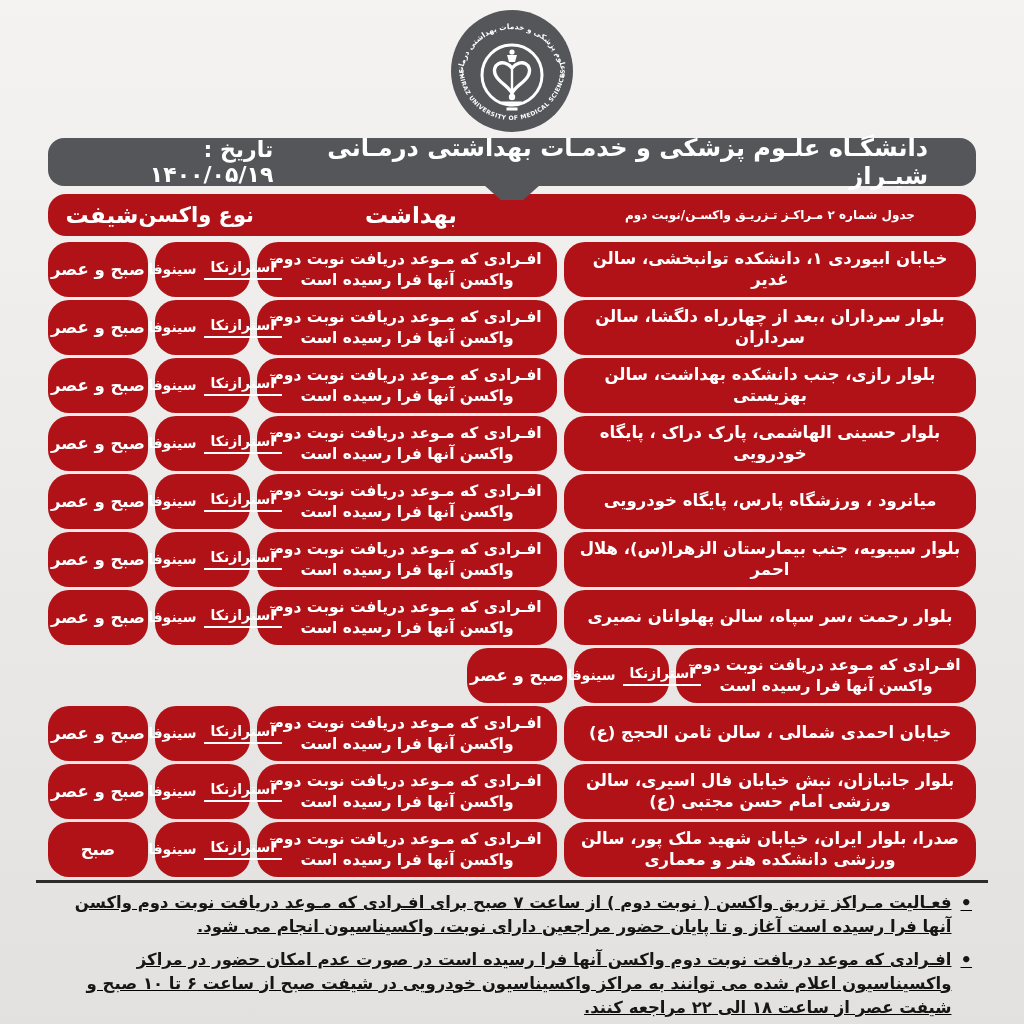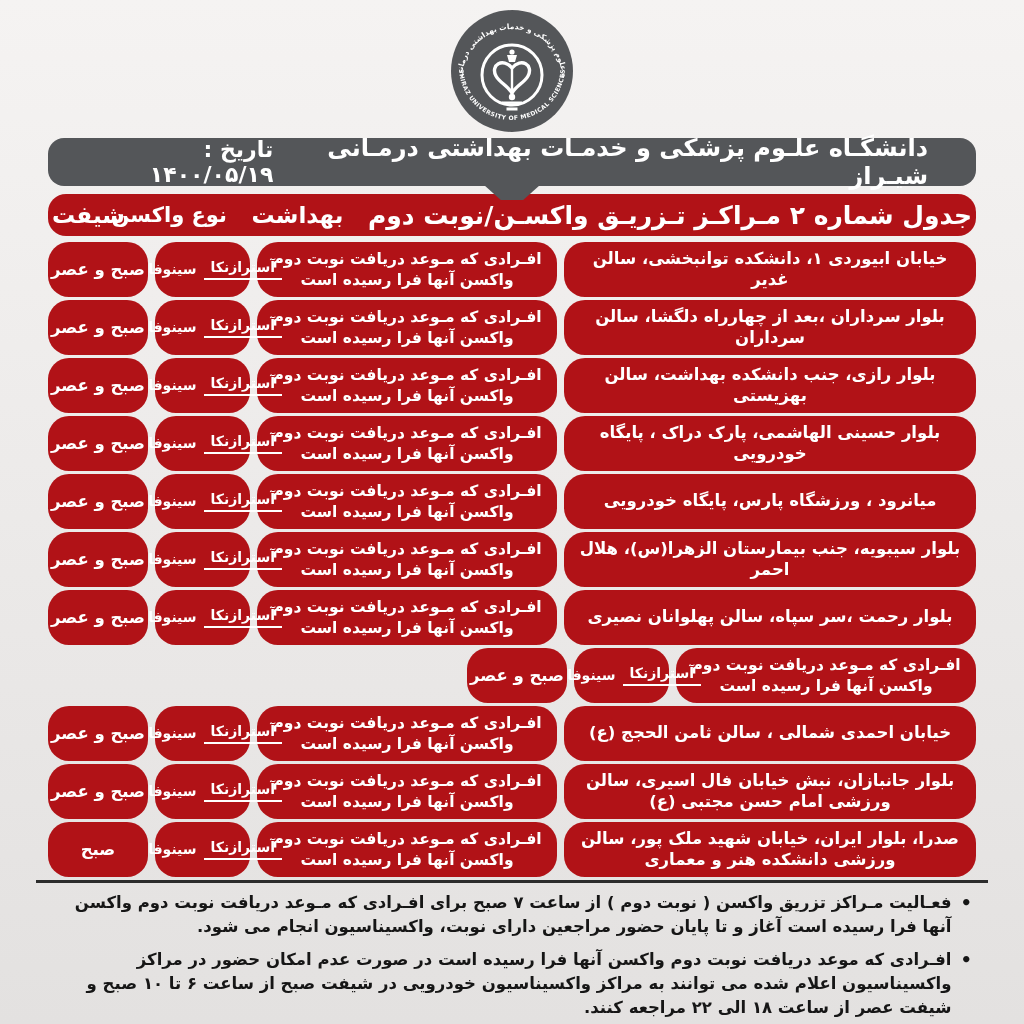--- a/index.html
+++ b/index.html
@@ -38,40 +38,40 @@
   
   .col-header{
     position:relative;
     display:flex; gap:7px; align-items:center;
     background:var(--red); color:#fff;
     height:42px; border-radius:18px;
     margin-top:8px; margin-bottom:6px;
     padding:0 4px;
   }
   .ch{text-align:center; white-space:nowrap;}
-  .ch.c-loc{flex:1; font-size:25px;}
+  .ch.c-loc{flex:1; font-size:12px;}
   .ch.c-pat{width:300px; font-size:23px;}
   .ch.c-vac{width:95px; font-size:21px;}
   .ch.c-shift{width:100px; font-size:23px;}
   
   .row{display:flex; gap:7px; margin-bottom:3px;}
   .pill{
     background:var(--red); color:#fff;
     border-radius:21px; height:55px;
     display:flex; align-items:center; justify-content:center;
     text-align:center;
   }
   .pill.p-loc{flex:1; font-size:16.5px; line-height:1.25; padding:0 8px;}
   .pill.p-pat{width:300px; font-size:15.5px; line-height:1.3; padding:0 14px;}
   .pill.p-vac{width:95px; flex-direction:row; font-size:14px; line-height:1.25; padding:3px 4px;}
   .pill.p-vac .v-top{display:block; padding:0 7px 1px; border-bottom:2px solid #fff;}
   .pill.p-vac .v-bottom{display:block; padding:1px 7px 0;}
   .pill.p-shift{width:100px; font-size:16.5px;}
   
-  .footer{margin-top:2px;}
+  .footer{margin-top:2px;text-decoration:underline;}
   .sep{border-top:3px solid #2c2c2c; margin:0 -12px;}
   .notes{padding:8px 4px 0 10px; color:var(--ink);}
   .note{display:flex; gap:9px; margin-bottom:9px; font-size:16.5px; line-height:1.45;}
   .note .note-text{flex:1;}
   .note::before{content:"•"; font-size:18px; line-height:1.35; color:var(--ink);}
 </style>
 </head>
 <body>
 
 <div class="logo-wrap">

